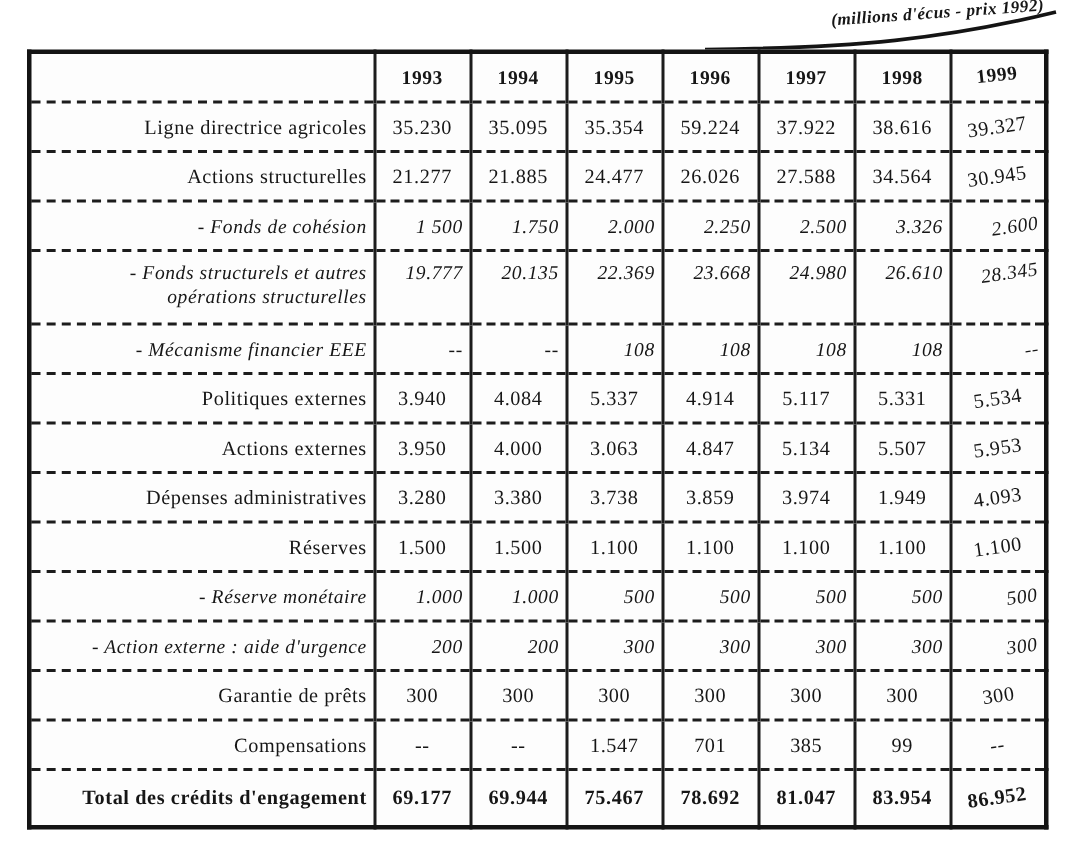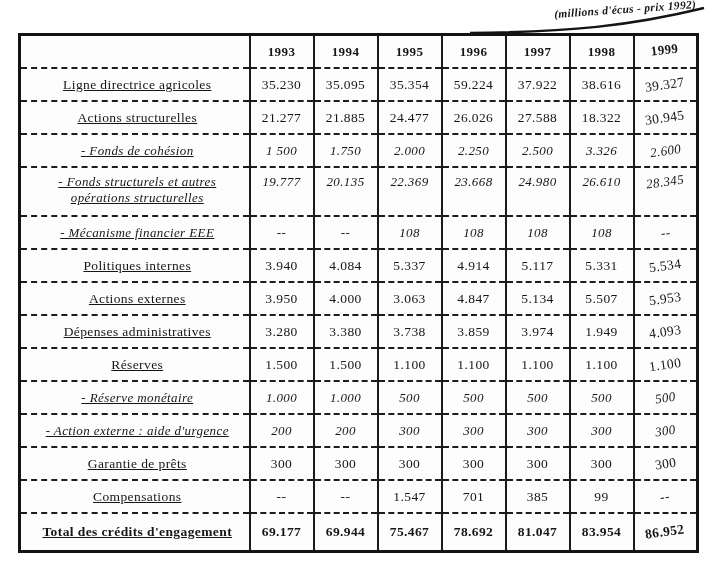--- a/index.html
+++ b/index.html
@@ -59,27 +59,27 @@
     height: 27px;
     font-weight: bold;
     font-size: 13px;
     margin-top: 48px;
   }
   table.budget tbody tr { height: 33px; }
   table.budget tbody tr:nth-child(4) { height: 49px; }
   table.budget tbody tr:nth-child(4) td { vertical-align: top; padding-top: 6px; }
   table.budget tbody tr:last-child { height: 38px; }
   table.budget td.row-label {
-    text-align: center;
+    text-align: right;
     padding-left: 9px;
-    text-decoration: underline;
   }
   tr.row-italic td {
     font-style: italic;
     font-size: 13px;
+    text-align: right;
   }
   tr.row-bold td {
     font-weight: bold;
   }
   
   th.skew span, td.skew span {
     display: inline-block;
     transform: rotate(-8deg);
   }
   thead th.skew span { transform: rotate(-6deg) translateY(-2px); }
@@ -127,21 +127,21 @@
         <td><span>38.616</span></td>
         <td class="skew"><span>39.327</span></td>
       </tr>
       <tr class="row-normal">
         <td class="row-label">Actions structurelles</td>
         <td><span>21.277</span></td>
         <td><span>21.885</span></td>
         <td><span>24.477</span></td>
         <td><span>26.026</span></td>
         <td><span>27.588</span></td>
-        <td><span>18.322</span></td>
+        <td><span>34.564</span></td>
         <td class="skew"><span>30.945</span></td>
       </tr>
       <tr class="row-italic">
         <td class="row-label">- Fonds de cohésion</td>
         <td><span>1 500</span></td>
         <td><span>1.750</span></td>
         <td><span>2.000</span></td>
         <td><span>2.250</span></td>
         <td><span>2.500</span></td>
         <td><span>3.326</span></td>
@@ -161,21 +161,21 @@
         <td class="row-label">- Mécanisme financier EEE</td>
         <td><span>--</span></td>
         <td><span>--</span></td>
         <td><span>108</span></td>
         <td><span>108</span></td>
         <td><span>108</span></td>
         <td><span>108</span></td>
         <td class="skew"><span>--</span></td>
       </tr>
       <tr class="row-normal">
-        <td class="row-label">Politiques internes</td>
+        <td class="row-label">Politiques externes</td>
         <td><span>3.940</span></td>
         <td><span>4.084</span></td>
         <td><span>5.337</span></td>
         <td><span>4.914</span></td>
         <td><span>5.117</span></td>
         <td><span>5.331</span></td>
         <td class="skew"><span>5.534</span></td>
       </tr>
       <tr class="row-normal">
         <td class="row-label">Actions externes</td>

